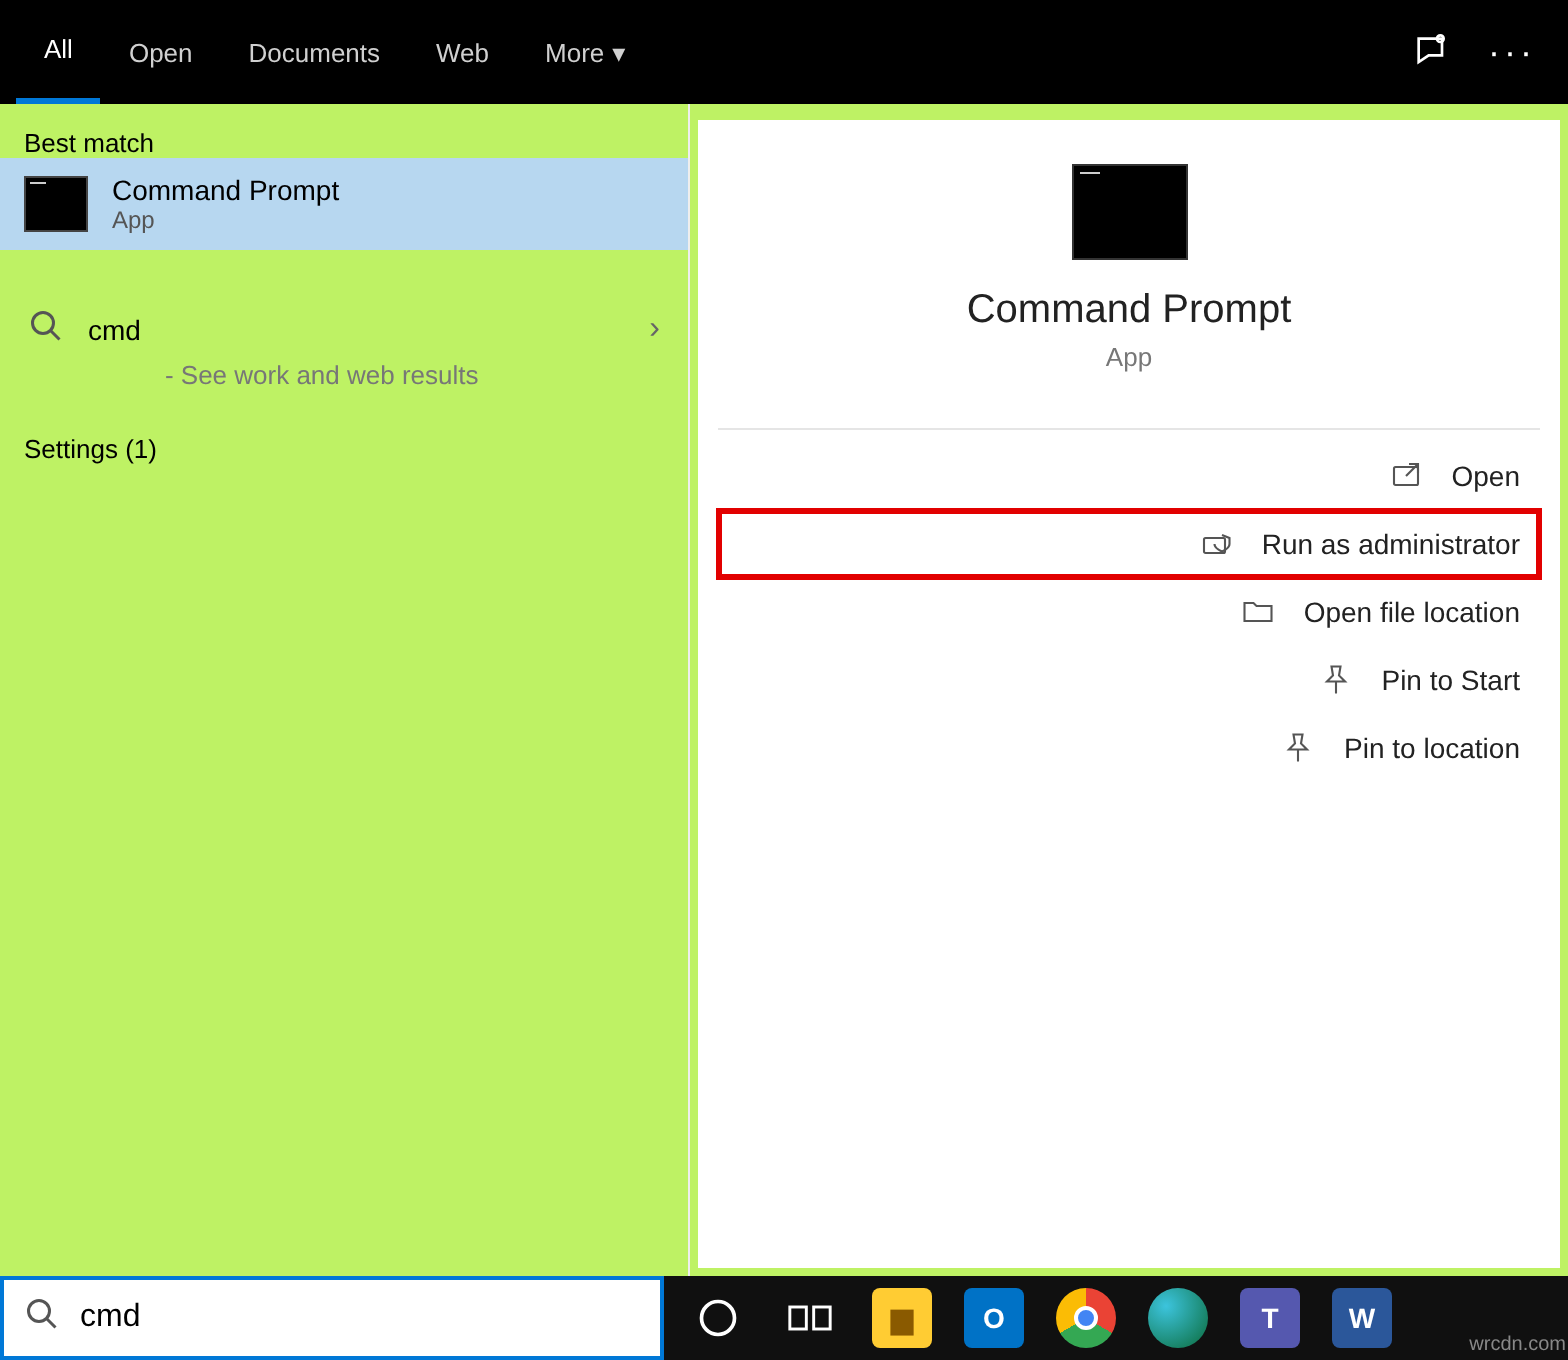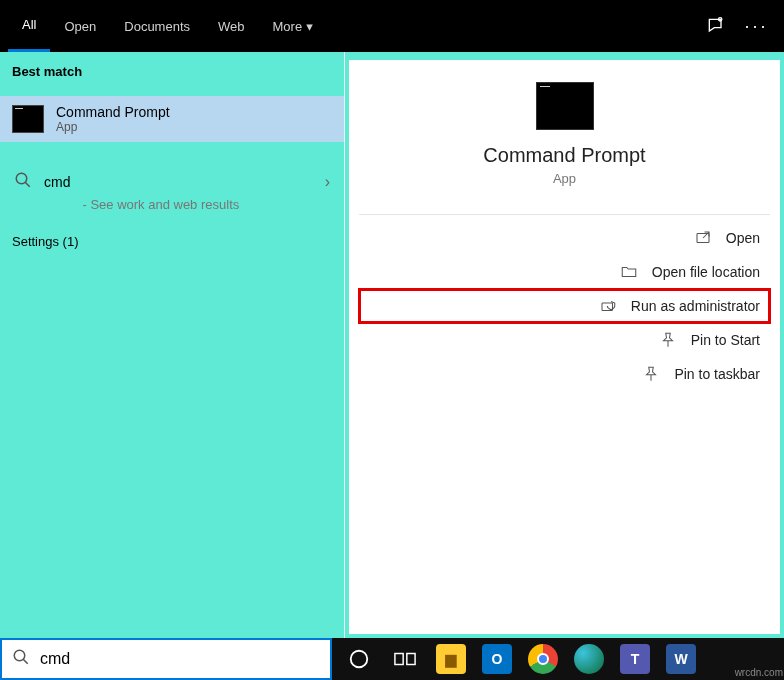--- a/index.html
+++ b/index.html
@@ -1,29 +1,29 @@
 <!DOCTYPE html>
 <html><head>
 <meta charset="utf-8">
 <style>
   * { margin: 0; padding: 0; box-sizing: border-box; font-family: "Segoe UI", Arial, sans-serif; }
   body { background: #f0f0f0; width: 784px; height: 680px; overflow: hidden; position: relative; }
 
-  .panel { position: absolute; top: 0; left: 0; width: 784px; height: 638px; background: #5eead4; display: flex; flex-direction: column; }
+  .panel { position: absolute; top: 0; left: 0; width: 784px; height: 638px; background: #bef264; display: flex; flex-direction: column; }
 
   .tabbar { background: #000; height: 52px; display: flex; align-items: center; padding: 0 8px; color: #fff; }
   .tab { padding: 0 14px; height: 52px; display: flex; align-items: center; font-size: 13px; color: #d0d0d0; cursor: pointer; }
   .tab.active { color: #fff; border-bottom: 3px solid #0078d7; }
   .tab-more { display: flex; align-items: center; gap: 4px; }
   .spacer { flex: 1; }
   .icon-btn { width: 40px; height: 40px; display: flex; align-items: center; justify-content: center; cursor: pointer; color:#fff;}
 
   .main { flex: 1; display: flex; min-height: 0; }
   .left { width: 345px; border-right: 1px solid #eee; display:flex; flex-direction:column; }
-  .section-label { font-size: 13px; font-weight: 700; padding: 12px 12px 17px 12px; color: #000; }
+  .section-label { font-size: 13px; font-weight: 400; padding: 12px 12px 0 12px; color: #000; }
 
   .result-row { display: flex; align-items: center; padding: 8px 12px; gap: 12px; cursor:pointer; }
   .result-row.selected { background: #b7d7f0; }
   .cmd-icon { width: 32px; height: 28px; background: #000; border: 1px solid #444; position: relative; }
   .cmd-icon::before { content:""; position:absolute; top:2px; left:2px; width:8px; height:1px; background:#ccc;}
   .result-text .title { font-size: 14px; color:#000;}
   .result-text .sub { font-size: 12px; color:#555; }
 
   .web-row { display:flex; align-items:center; padding: 10px 14px; gap: 12px; cursor:pointer;}
   .web-row .label { font-size:14px; color:#000;}
@@ -113,49 +113,49 @@
 
       <div class="action">
         <svg viewBox="0 0 24 24">
             <rect x="4" y="6" width="16" height="12" rx="1"></rect>
             <path d="M14 4l6 0 0 6"></path>
             <path d="M20 4l-8 8"></path>
           </svg>
         <span>Open</span>
       </div>
 
-      <div class="action">
-        <svg viewBox="0 0 24 24">
-            <path d="M3 6h6l2 2h10v10H3z"></path>
-          </svg>
-        <span>Open file location</span>
-      </div>
-
       <div class="action highlight">
         <svg viewBox="0 0 24 24">
             <rect x="4" y="8" width="14" height="10" rx="1"></rect>
             <path d="M16 6l5 2v4c0 3-5 5-5 5s-5-2-5-5"></path>
           </svg>
         <span>Run as administrator</span>
       </div>
 
       <div class="action">
         <svg viewBox="0 0 24 24">
+            <path d="M3 6h6l2 2h10v10H3z"></path>
+          </svg>
+        <span>Open file location</span>
+      </div>
+
+      <div class="action">
+        <svg viewBox="0 0 24 24">
             <path d="M9 3h6l-1 6 4 4H6l4-4z"></path>
             <line x1="12" y1="13" x2="12" y2="21"></line>
           </svg>
         <span>Pin to Start</span>
       </div>
 
       <div class="action">
         <svg viewBox="0 0 24 24">
             <path d="M9 3h6l-1 6 4 4H6l4-4z"></path>
             <line x1="12" y1="13" x2="12" y2="21"></line>
           </svg>
-        <span>Pin to taskbar</span>
+        <span>Pin to location</span>
       </div>
     </div>
 
   </div>
 </div>
 
 <div class="searchbar">
   <span class="search-glyph">
     <svg viewBox="0 0 24 24">
         <circle cx="10" cy="10" r="7"></circle>

